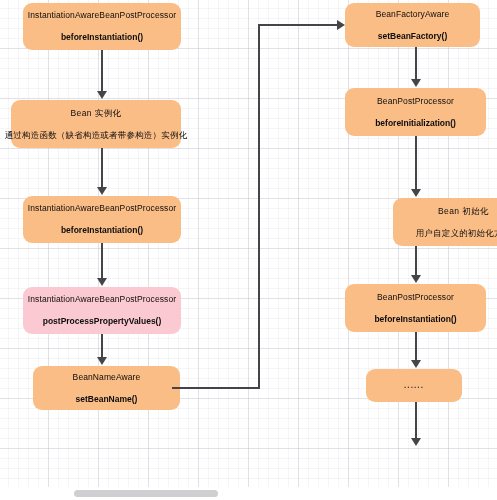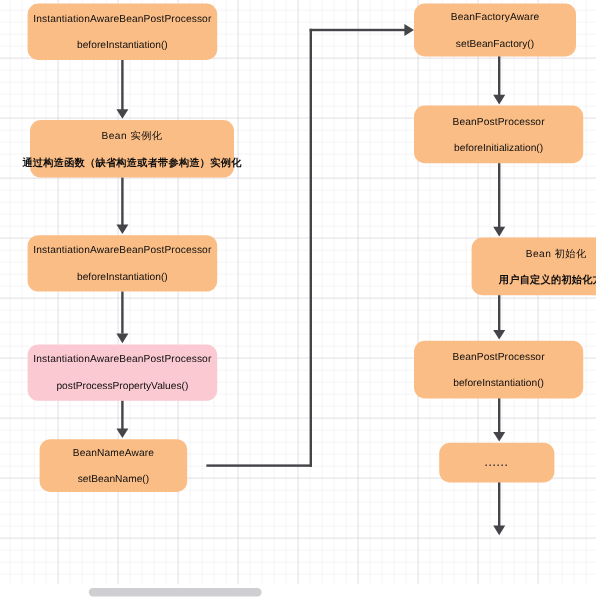--- a/index.html
+++ b/index.html
@@ -48,25 +48,25 @@
   .node.pink   { background: #fbc9d1; }
 
   .node .title {
     font-size: 8.5px;
     font-weight: 400;
     letter-spacing: 0.1px;
     white-space: nowrap;
   }
   .node .sub {
     font-size: 8.5px;
-    font-weight: 400;
+    font-weight: 700;
     margin-top: 11px;
     white-space: nowrap;
   }
-  .node .sub.cn { font-weight: 700; letter-spacing: 0.2px; }
+  .node .sub.cn { font-weight: 400; letter-spacing: 0.2px; }
   .node .title.cn { letter-spacing: 0.4px; }
   .node .dots {
     font-size: 8.5px;
     font-weight: 700;
     letter-spacing: 1px;
     color: #3a3a3a;
   }
 
   
   .vline {
@@ -118,36 +118,36 @@
 </head>
 <body>
 
 <div id="canvas">
 
   <div class="node orange" style="left:23px; top:3px; width:158px; height:47px;">
     <span class="title">InstantiationAwareBeanPostProcessor</span>
     <span class="sub">beforeInstantiation()</span>
   </div>
 
-  <div class="node orange" style="left:25px; top:100px; width:170px; height:48px;justify-content:center;">
+  <div class="node orange" style="left:11px; top:100px; width:170px; height:48px;justify-content:center;">
     <span class="title cn">Bean 实例化</span>
     <span class="sub cn">通过构造函数（缺省构造或者带参构造）实例化</span>
   </div>
 
   <div class="node orange" style="left:23px; top:196px; width:158px; height:47px;">
     <span class="title">InstantiationAwareBeanPostProcessor</span>
     <span class="sub">beforeInstantiation()</span>
   </div>
 
   <div class="node pink" style="left:23px; top:287px; width:158px; height:47px;">
     <span class="title">InstantiationAwareBeanPostProcessor</span>
     <span class="sub">postProcessPropertyValues()</span>
   </div>
 
-  <div class="node orange" style="left:33px; top:366px; width:123px; height:44px;">
+  <div class="node orange" style="left:33px; top:366px; width:147px; height:44px;">
     <span class="title">BeanNameAware</span>
     <span class="sub">setBeanName()</span>
   </div>
 
   <div class="node orange" style="left:345px; top:3px; width:135px; height:44px;">
     <span class="title">BeanFactoryAware</span>
     <span class="sub">setBeanFactory()</span>
   </div>
 
   <div class="node orange" style="left:345px; top:88px; width:141px; height:48px;">

